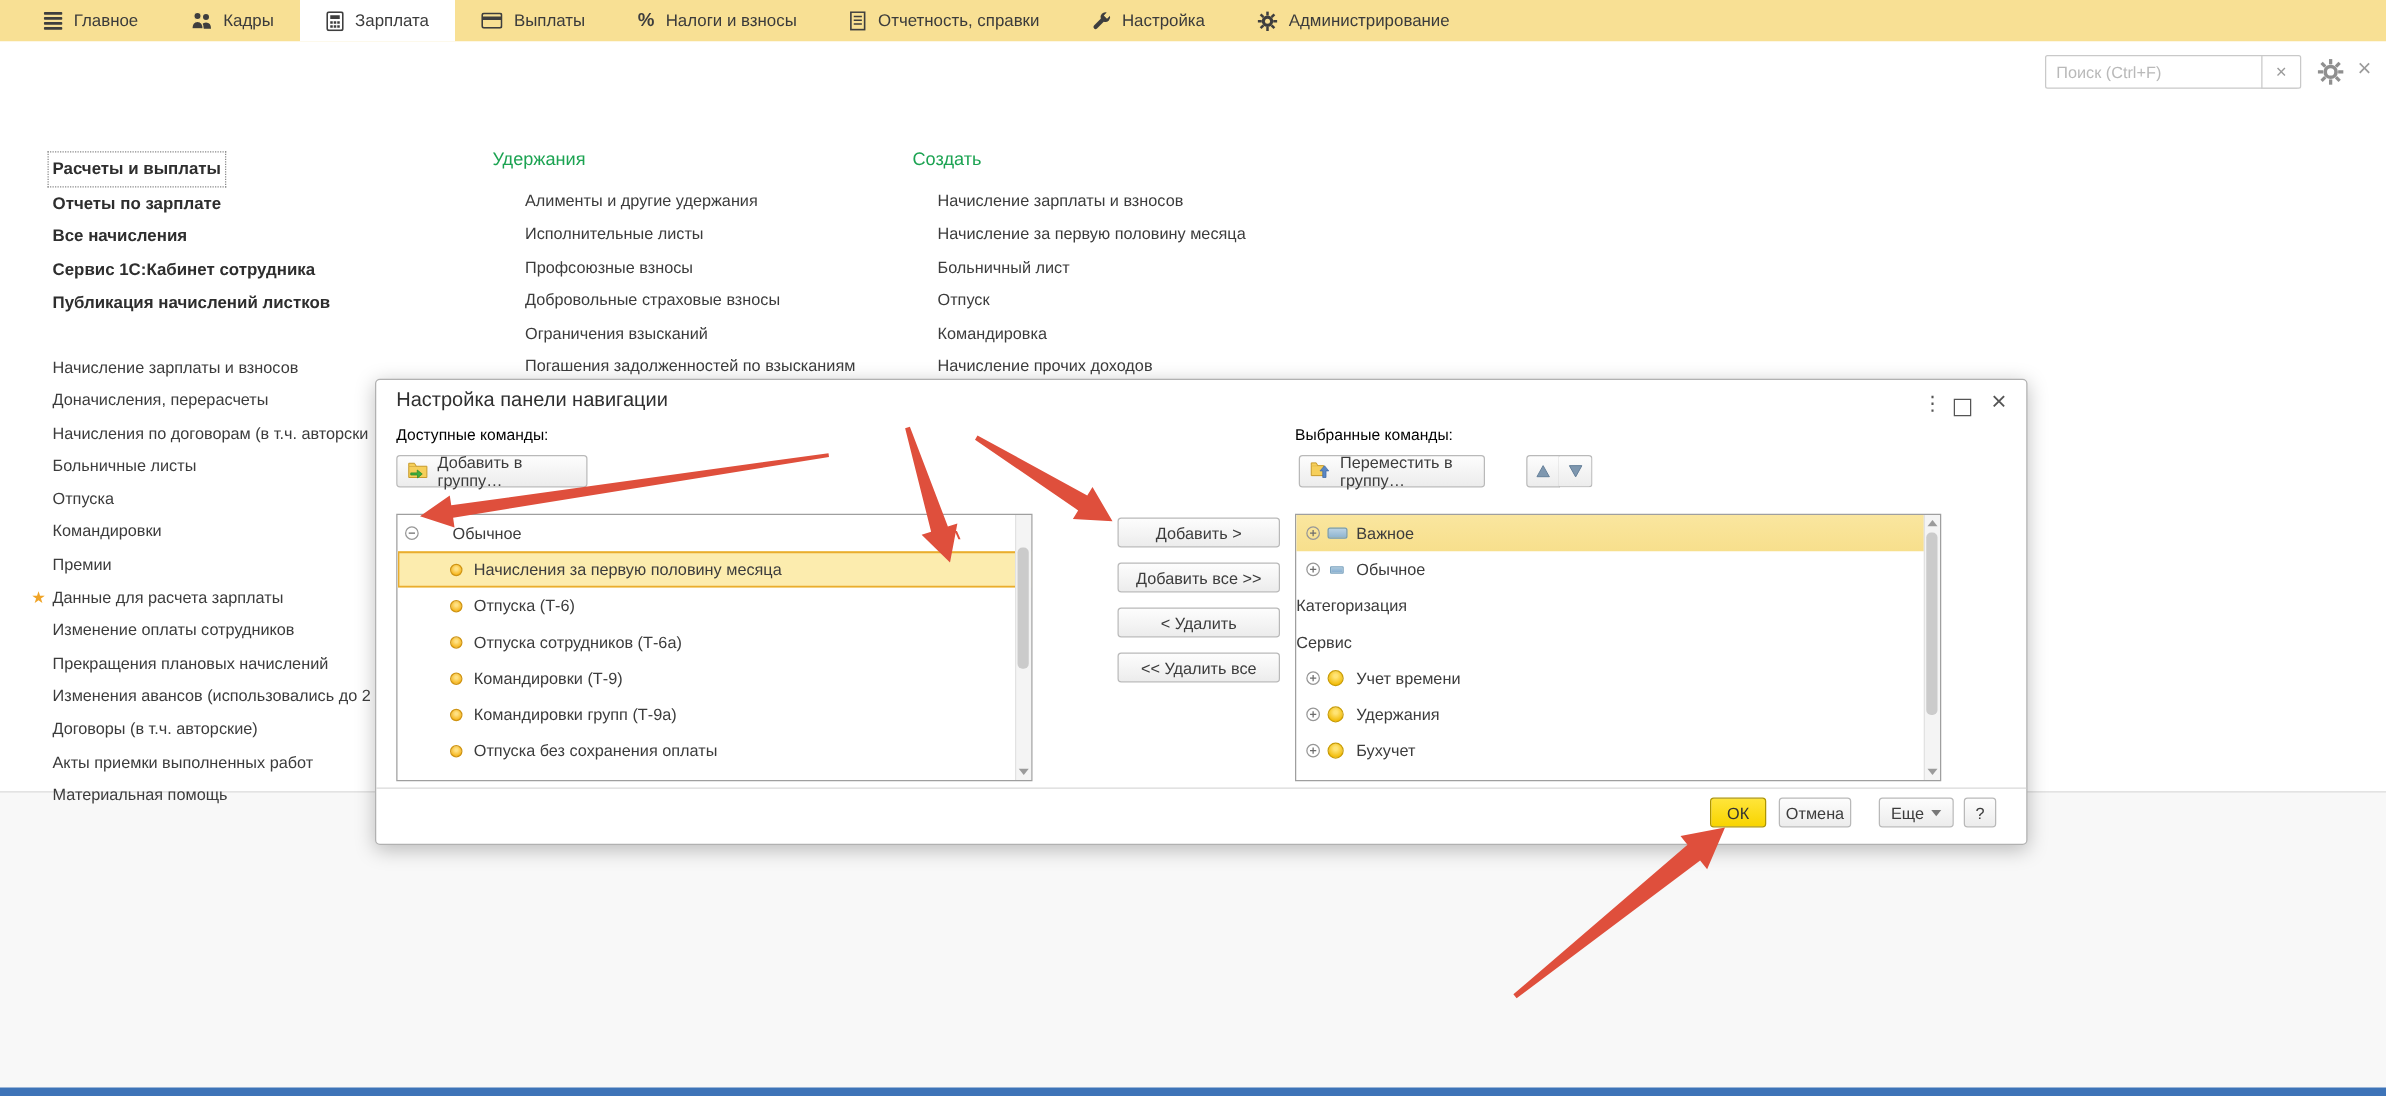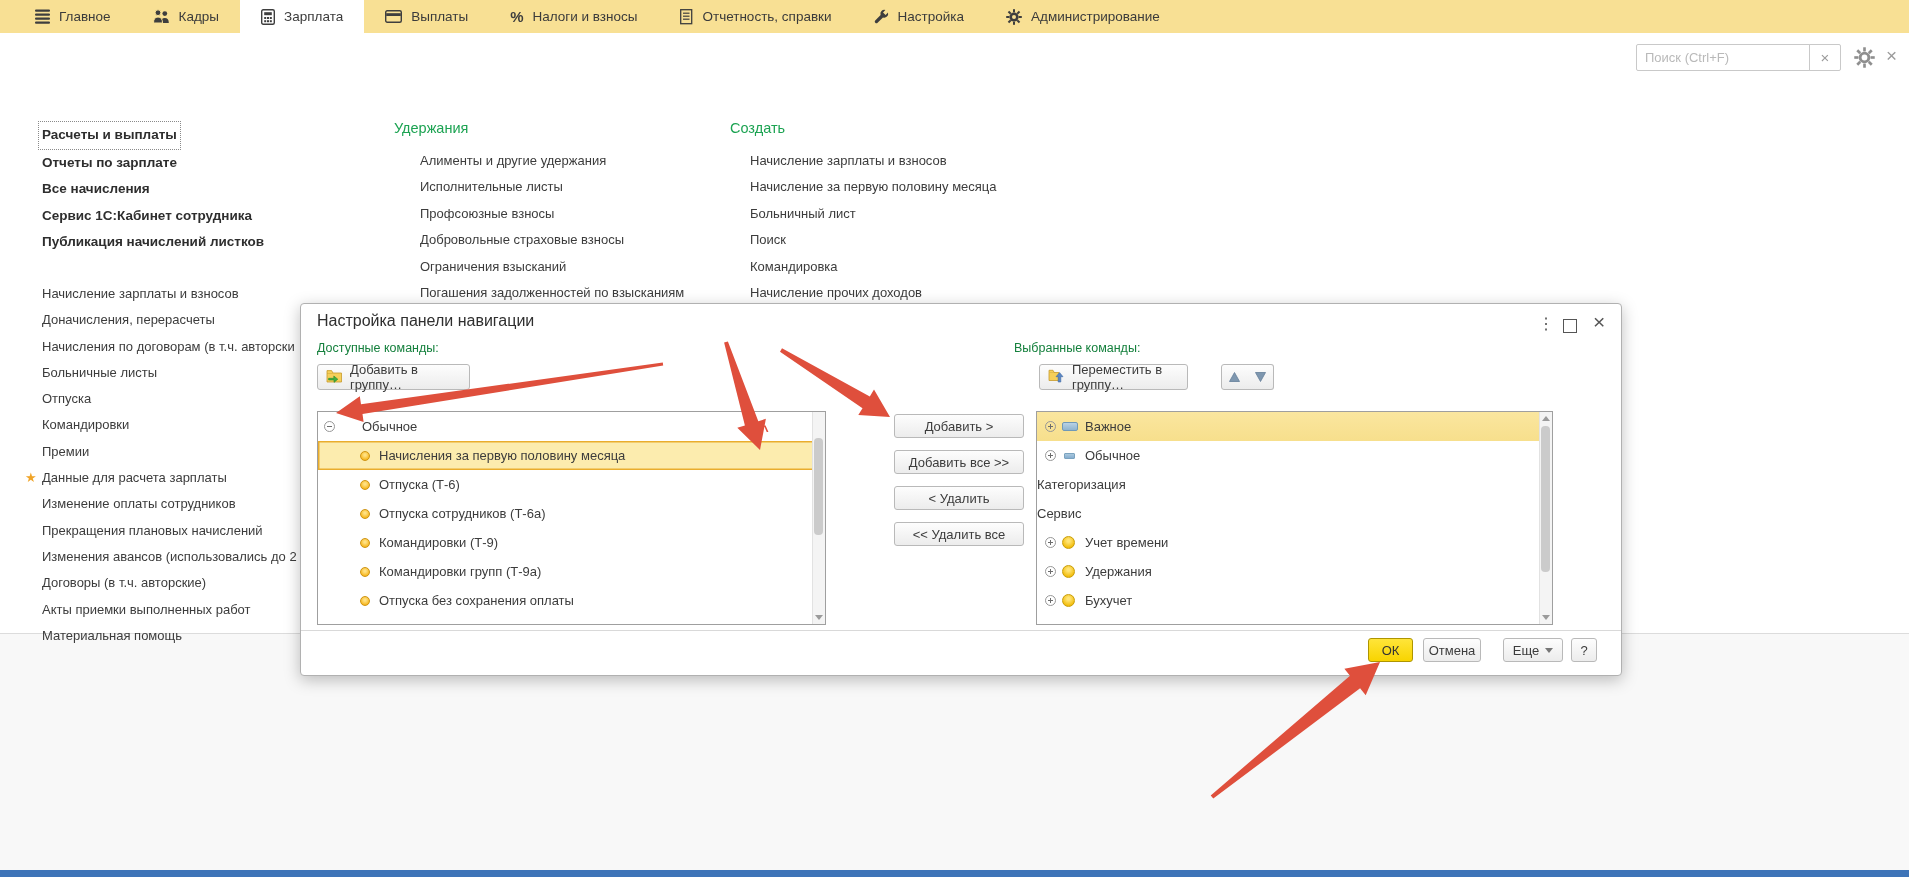--- a/index.html
+++ b/index.html
@@ -36,21 +36,21 @@
   .col-2{left:730px;} .col-2 ul{padding-left:20px;}
   
   .bottom-area{position:absolute;left:0;top:633px;width:100%;height:238px;background:#f8f8f8;border-top:1px solid #dcdcdc;z-index:0;}
   .blue-strip{position:absolute;left:0;bottom:0;width:100%;height:7px;background:#3e74b8;z-index:3;}
   
   .dialog{position:absolute;left:300px;top:303px;width:1322px;height:373px;background:#fff;border:1px solid #b1b1b1;border-radius:4px;box-shadow:0 4px 16px rgba(0,0,0,.25);z-index:5;box-sizing:border-box;}
   .dlg-title{position:absolute;left:16px;top:8px;font-size:16px;color:#2f2f2f;}
   .dlg-dots{position:absolute;left:1237px;top:11px;color:#555;font-size:16px;line-height:18px;cursor:pointer;}
   .dlg-max{position:absolute;left:1262px;top:15px;width:12px;height:12px;border:1.6px solid #555;cursor:pointer;}
   .dlg-close{position:absolute;left:1292px;top:6px;color:#555;font-size:21px;cursor:pointer;}
-  .lbl-green{position:absolute;top:37px;font-size:12.5px;color:#15803d;}
+  .lbl-green{position:absolute;top:37px;font-size:12.5px;color:#000000;}
   .btn{background:linear-gradient(#fdfdfd,#ececec);border:1px solid #b9b9b9;border-radius:3px;color:#3c3c3c;font-size:13px;display:flex;align-items:center;justify-content:center;cursor:pointer;box-sizing:border-box;}
   .btn-addgroup{position:absolute;left:16px;top:60px;width:153px;height:26px;justify-content:flex-start;padding-left:8px;gap:7px;}
   .btn-movegroup{position:absolute;left:738px;top:60px;width:149px;height:26px;justify-content:flex-start;padding-left:8px;gap:7px;}
   .btn-up{position:absolute;left:920px;top:60px;width:27px;height:26px;border-radius:3px 0 0 3px;}
   .btn-down{position:absolute;left:946px;top:60px;width:27px;height:26px;border-left:none;border-radius:0 3px 3px 0;}
   .list{position:absolute;top:107px;height:214px;border:1px solid #9f9f9f;background:#fff;overflow:hidden;box-sizing:border-box;}
   .list-left{left:16px;width:509px;}
   .list-right{left:735px;width:517px;}
   .lrow{position:relative;height:29px;display:flex;align-items:center;box-sizing:border-box;}
   .lrow .lbl{white-space:nowrap;}
@@ -246,37 +246,37 @@
     <li><span>Ограничения взысканий</span></li>
     <li><span>Погашения задолженностей по взысканиям</span></li>
   </ul>
 </div>
 <div class="col col-2">
   <div class="col-h">Создать</div>
   <ul>
     <li><span>Начисление зарплаты и взносов</span></li>
     <li><span>Начисление за первую половину месяца</span></li>
     <li><span>Больничный лист</span></li>
-    <li><span>Поиск</span></li>
+    <li><span>Отпуск</span></li>
     <li><span>Командировка</span></li>
     <li><span>Начисление прочих доходов</span></li>
   </ul>
 </div>
 
 <div class="bottom-area"></div>
 <div class="blue-strip"></div>
 
 <div class="dialog">
   <div class="dlg-title">Настройка панели навигации</div>
   <div class="dlg-dots">⋮</div>
   <div class="dlg-max"></div>
   <div class="dlg-close">×</div>
 
   <div class="lbl-green" style="left:16px;">Доступные команды:</div>
-  <div class="lbl-green" style="left:713px;">Выбранные команды:</div>
+  <div class="lbl-green" style="left:735px;">Выбранные команды:</div>
 
   <div class="btn btn-addgroup">
     <span><svg width="17" height="14" viewBox="0 0 17 14">
           <path d="M1 4 h14.5 v9 H1 z" fill="#f6cf5a" stroke="#c79a2b" stroke-width="0.8"></path>
           <path d="M1 4 V1.6 h4.6 l1.4 2.4" fill="#f6cf5a" stroke="#c79a2b" stroke-width="0.8"></path>
           <path d="M2.6 9.3 h5.2 V7 L11.8 10.2 8 13.4 V11 H2.6 z" fill="#3fae3f" stroke="#2c8b2c" stroke-width="0.6"></path>
         </svg></span>
     <span>Добавить в группу…</span>
   </div>
 

